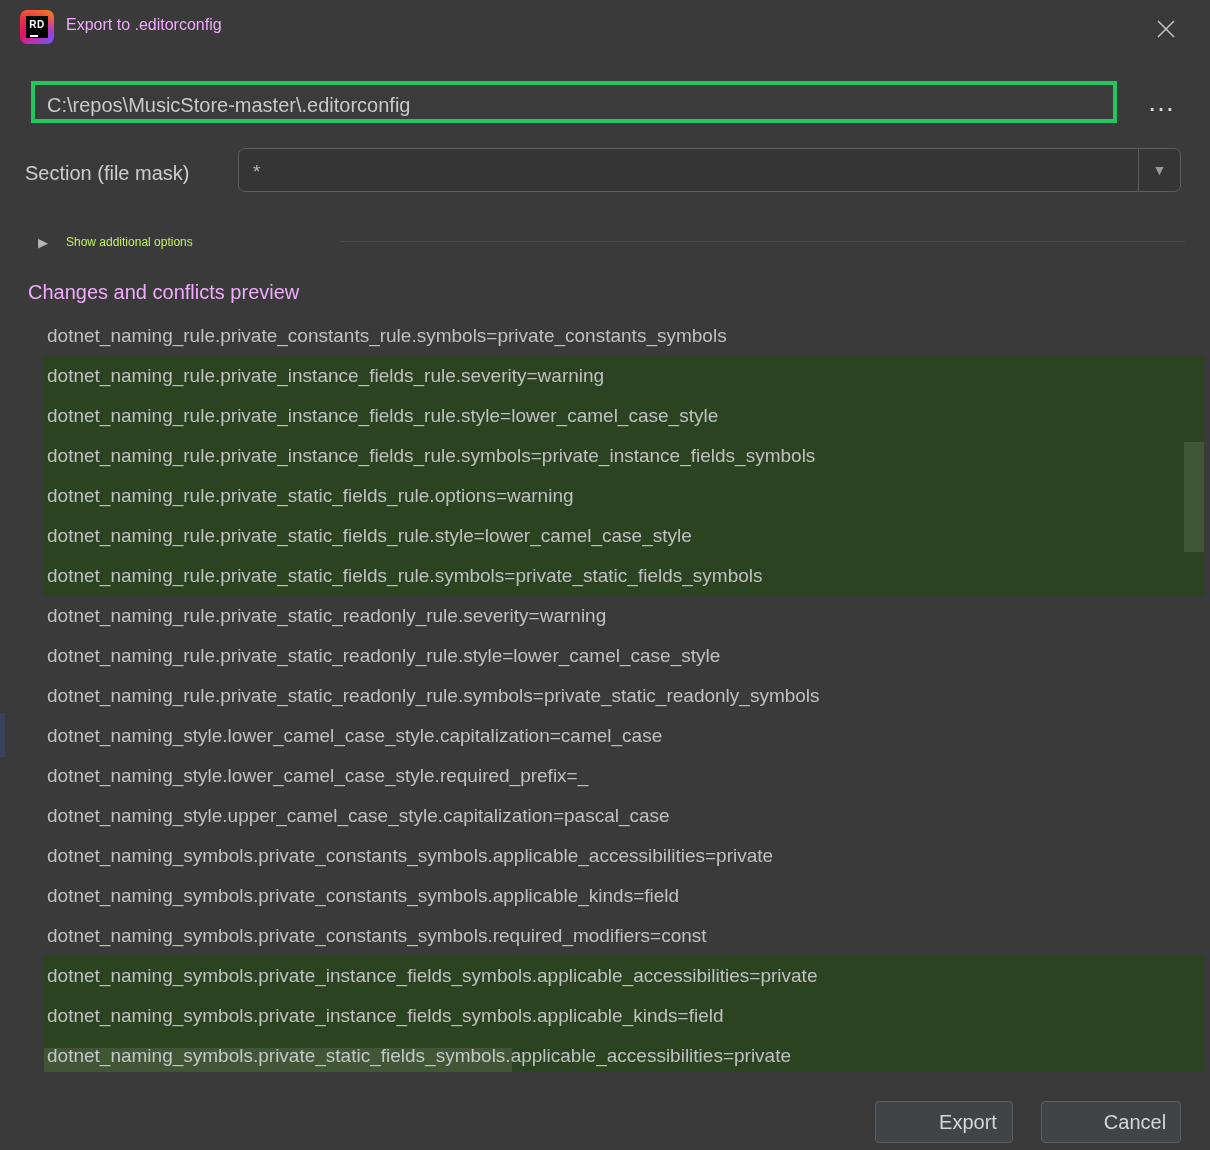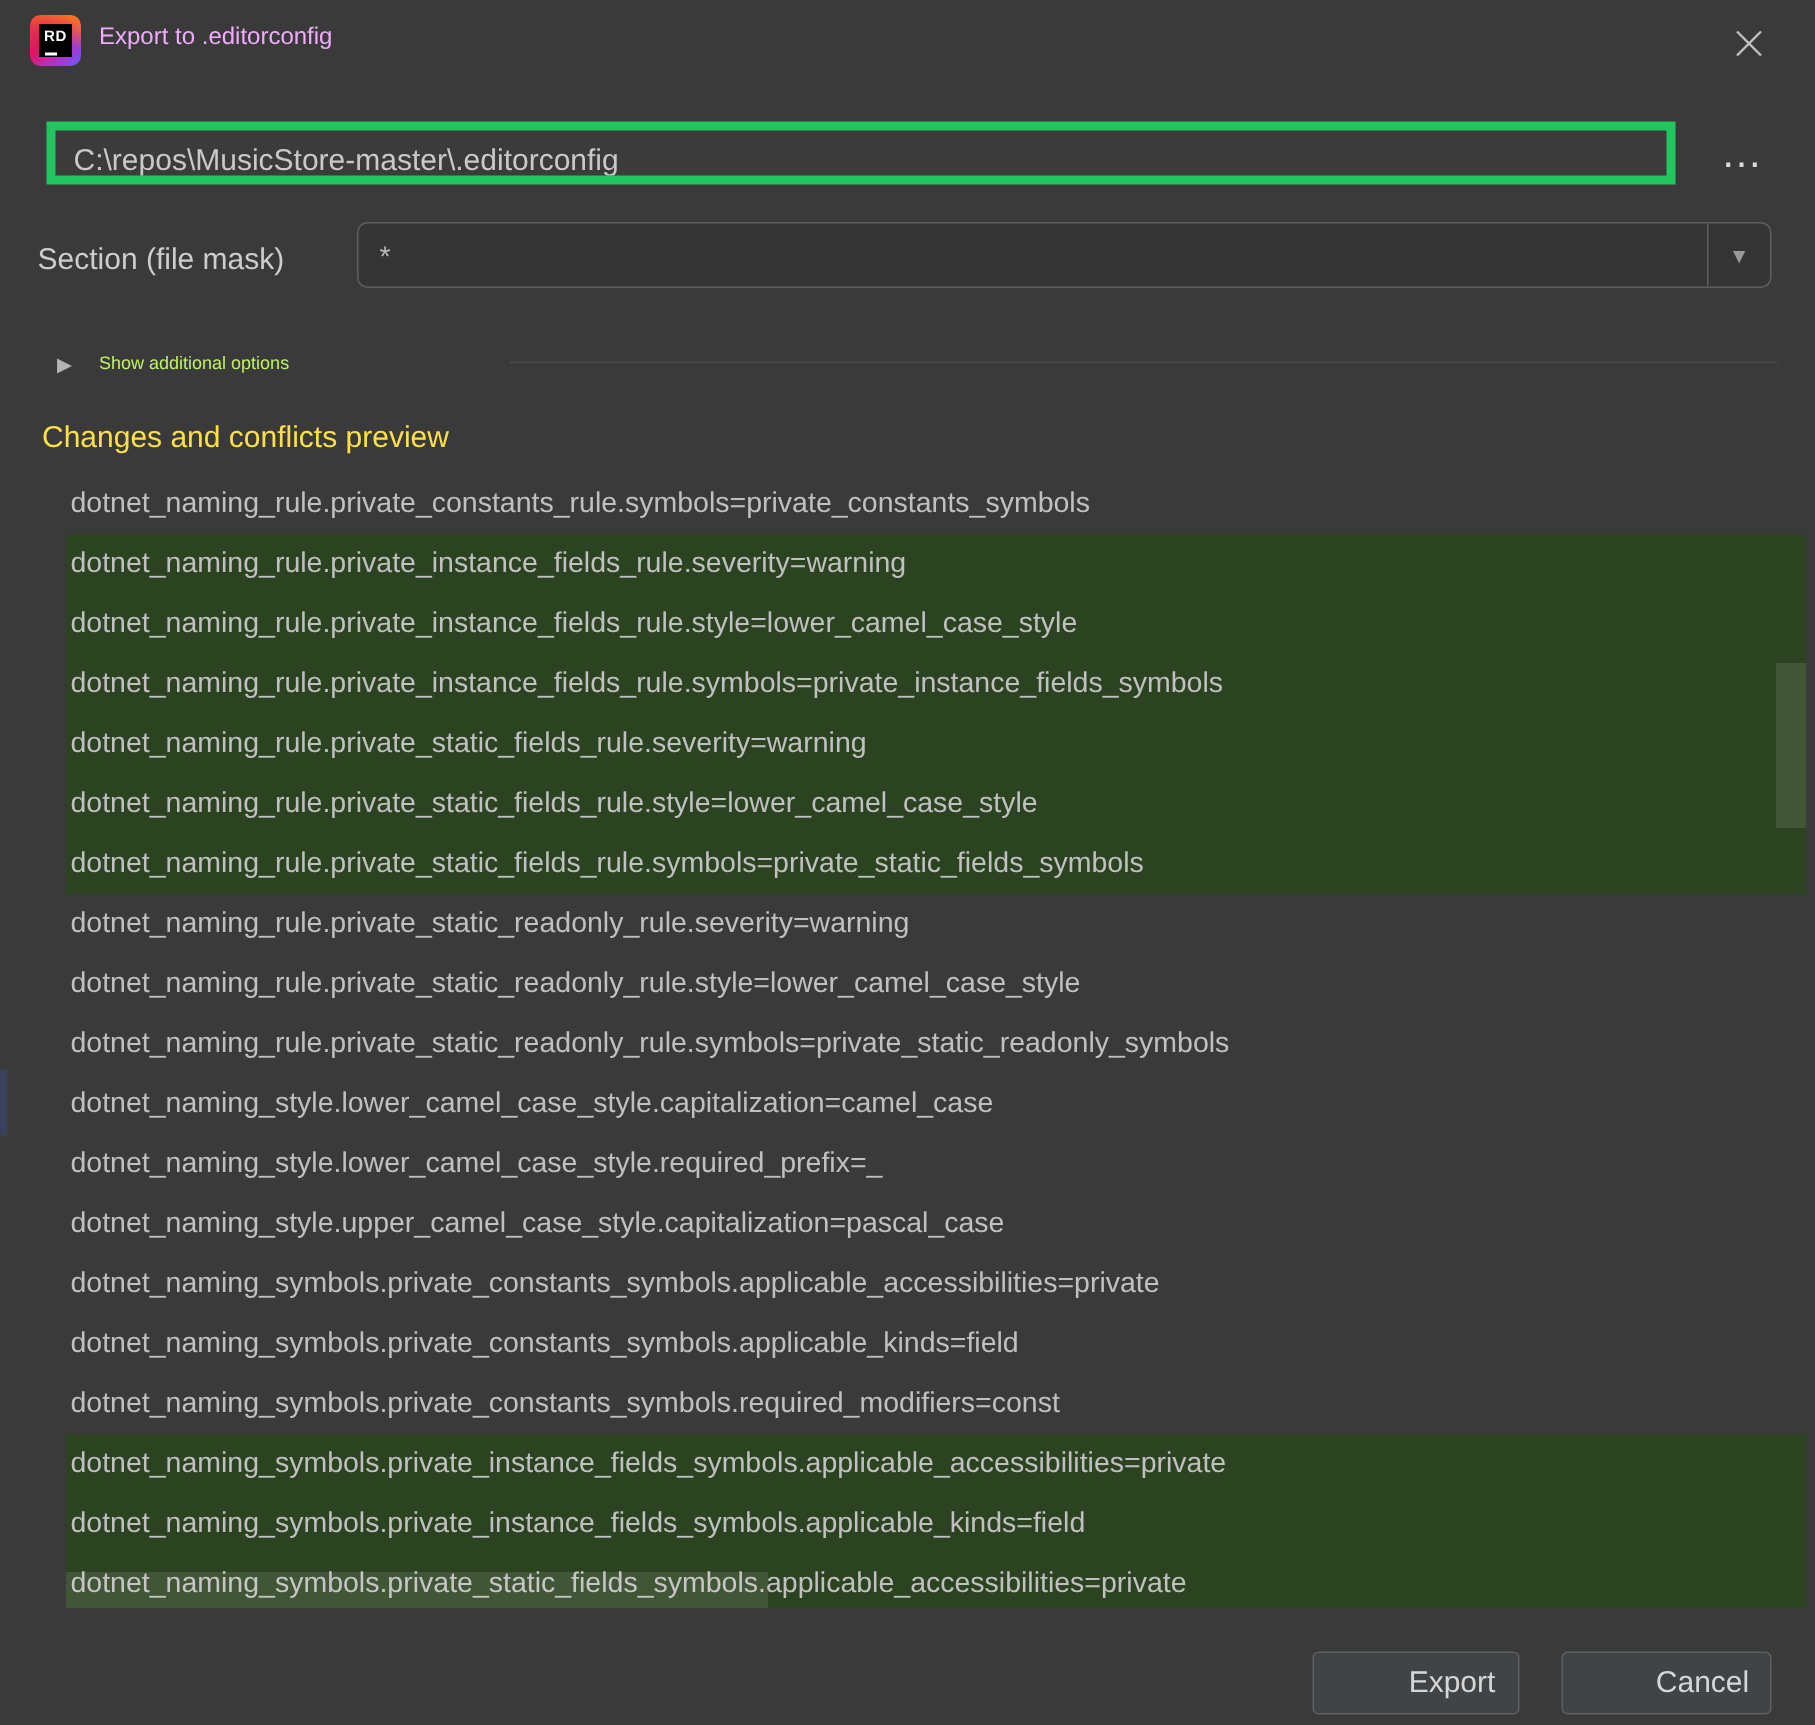--- a/index.html
+++ b/index.html
@@ -32,21 +32,21 @@
   }
   .close-btn {
     position:absolute; left:1146px; top:10px; width:40px; height:38px;
     display:flex; align-items:center; justify-content:center;
     background:transparent; border:none; cursor:pointer;
   }
 
   
   .path-field {
     position:absolute; left:31px; top:81px; width:1086px; height:42px;
-    background:#3b3b3b; border:6px solid #22c55e;
+    background:#3b3b3b; border:4px solid #22c55e;
     font-size:20px; color:#c9c9c9;
     padding-left:12px; line-height:40px;
     white-space:nowrap; overflow:hidden;
   }
   .browse-btn {
     position:absolute; left:1138px; top:84px; width:48px; height:36px;
     background:transparent; border:none; color:#d9d9d9;
     font-size:28px; letter-spacing:2px; line-height:20px; cursor:pointer;
     font-family:"Liberation Sans", sans-serif;
   }
@@ -80,21 +80,21 @@
   .toggle-chevron { font-size:13px; color:#b4b4b4; width:28px; }
   .toggle-label { font-size:12px; color:#bef264; }
   .toggle-rule {
     position:absolute; left:340px; top:241px; width:845px; height:1px;
     background:#4b4b4b;
   }
 
   
   .preview-heading {
     position:absolute; left:28px; top:281px;
-    font-size:20px; color:#fde047;
+    font-size:20px; color:#f0abfc;
   }
 
   
   .changes-list {
     position:absolute; left:44px; top:316px; width:1160px; height:756px;
     overflow:hidden;
   }
   .row {
     height:40px; line-height:40px; padding-left:3px;
     font-size:19px; color:#c0c0c0; white-space:nowrap;
@@ -156,21 +156,21 @@
 </div>
 <div class="toggle-rule"></div>
 
 <div class="preview-heading">Changes and conflicts preview</div>
 <div class="changes-list">
   <div id="rows-host">
       <div class="row"><span>dotnet_naming_rule.private_constants_rule.symbols=private_constants_symbols</span></div>
       <div class="row hl"><span>dotnet_naming_rule.private_instance_fields_rule.severity=warning</span></div>
       <div class="row hl"><span>dotnet_naming_rule.private_instance_fields_rule.style=lower_camel_case_style</span></div>
       <div class="row hl"><span>dotnet_naming_rule.private_instance_fields_rule.symbols=private_instance_fields_symbols</span></div>
-      <div class="row hl"><span>dotnet_naming_rule.private_static_fields_rule.severity=warning</span></div>
+      <div class="row hl"><span>dotnet_naming_rule.private_static_fields_rule.options=warning</span></div>
       <div class="row hl"><span>dotnet_naming_rule.private_static_fields_rule.style=lower_camel_case_style</span></div>
       <div class="row hl"><span>dotnet_naming_rule.private_static_fields_rule.symbols=private_static_fields_symbols</span></div>
       <div class="row"><span>dotnet_naming_rule.private_static_readonly_rule.severity=warning</span></div>
       <div class="row"><span>dotnet_naming_rule.private_static_readonly_rule.style=lower_camel_case_style</span></div>
       <div class="row"><span>dotnet_naming_rule.private_static_readonly_rule.symbols=private_static_readonly_symbols</span></div>
       <div class="row"><span>dotnet_naming_style.lower_camel_case_style.capitalization=camel_case</span></div>
       <div class="row"><span>dotnet_naming_style.lower_camel_case_style.required_prefix=_</span></div>
       <div class="row"><span>dotnet_naming_style.upper_camel_case_style.capitalization=pascal_case</span></div>
       <div class="row"><span>dotnet_naming_symbols.private_constants_symbols.applicable_accessibilities=private</span></div>
       <div class="row"><span>dotnet_naming_symbols.private_constants_symbols.applicable_kinds=field</span></div>

